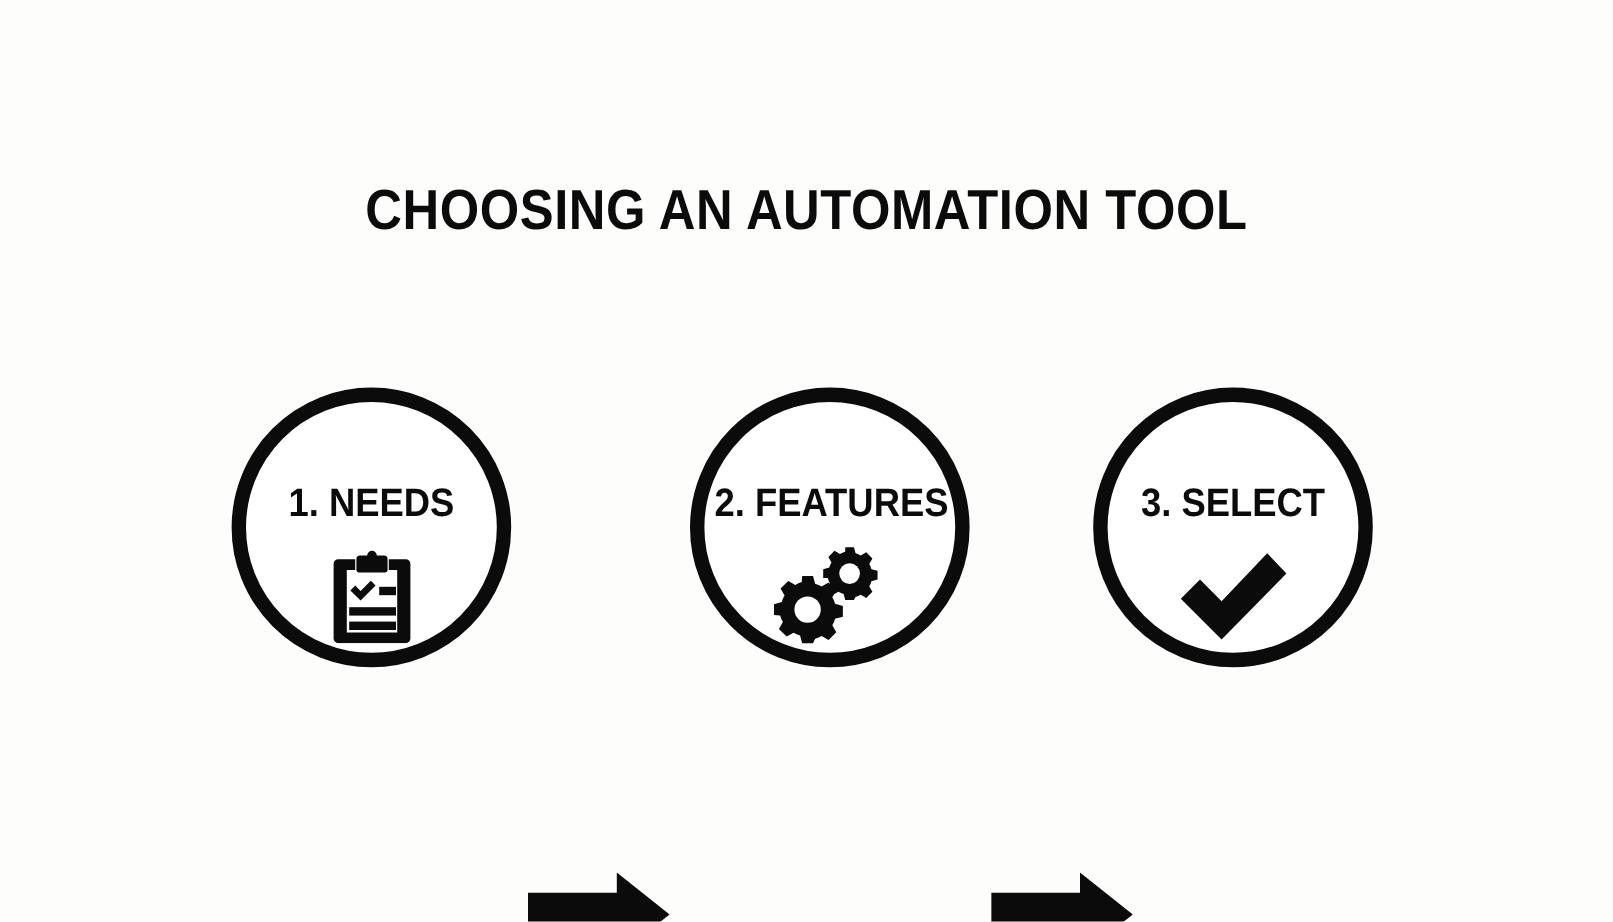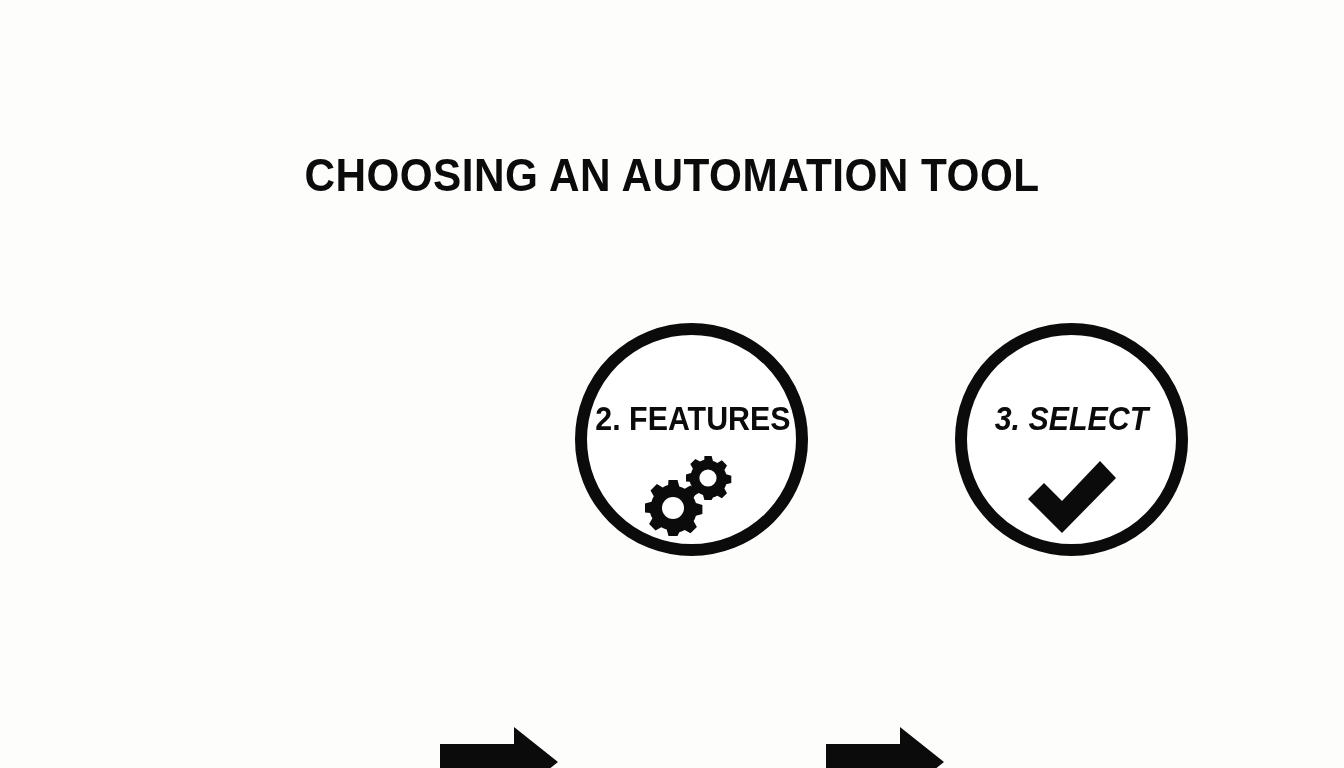--- a/index.html
+++ b/index.html
@@ -55,21 +55,21 @@
     top: 0;
     width: 233px;
     height: 233px;
     box-sizing: border-box;
     border: 12px solid #0b0b0b;
     border-radius: 50%;
     background: #ffffff;
   }
   .node-1 { left: 193px; }
   .node-2 { left: 575px; }
-  .node-3 { left: 955px; font-style: italic; }
+  .node-3 { left: 911px; }
 
   .node-label {
     position: absolute;
     left: 0;
     top: 65px;
     width: 100%;
     text-align: center;
     color: #0b0b0b;
     font-family: "Liberation Sans Narrow", "Liberation Sans", "DejaVu Sans Condensed", sans-serif;
     font-size: 33px;
@@ -105,20 +105,37 @@
 </style>
 </head>
 <body>
 
 <div id="slide">
 
   <div class="title">CHOOSING AN AUTOMATION TOOL</div>
 
   <div class="flow">
 
+    <div class="node node-1">
+      <div class="node-label">1. NEEDS</div>
+      <div class="node-icon">
+        <svg width="72" height="80" viewBox="0 0 72 80" aria-hidden="true">
+
+          <path d="M8 10 h14 v9 H15 v52 h42 V19 h-7 v-9 h14 a4 4 0 0 1 4 4 v62 a4 4 0 0 1 -4 4 H8 a4 4 0 0 1 -4 -4 V14 a4 4 0 0 1 4 -4 z" fill="#0b0b0b"></path>
+
+          <path d="M26 7 h6 a4 4 0 0 1 8 0 h6 a3 3 0 0 1 3 3 v9 a2 2 0 0 1 -2 2 H25 a2 2 0 0 1 -2 -2 v-9 a3 3 0 0 1 3 -3 z" fill="#0b0b0b"></path>
+
+          <path d="M18 36 l4 -4 l4.5 4.5 L35 28 l4 4 l-12.5 12.5 z" fill="#0b0b0b"></path>
+          <rect x="42" y="33" width="14" height="7" fill="#0b0b0b"></rect>
+
+          <rect x="17" y="50" width="39" height="7" fill="#0b0b0b"></rect>
+          <rect x="17" y="62" width="39" height="7" fill="#0b0b0b"></rect>
+        </svg>
+      </div>
+    </div>
 
     <div class="arrow arrow-1">
       <svg width="118" height="70" viewBox="0 0 118 70" aria-hidden="true">
         <path d="M0 17 H74 V0 L118 35 L74 70 V53 H0 Z" fill="#0b0b0b"></path>
       </svg>
     </div>
 
     <div class="node node-2">
       <div class="node-label">2. FEATURES</div>
       <div class="node-icon">

